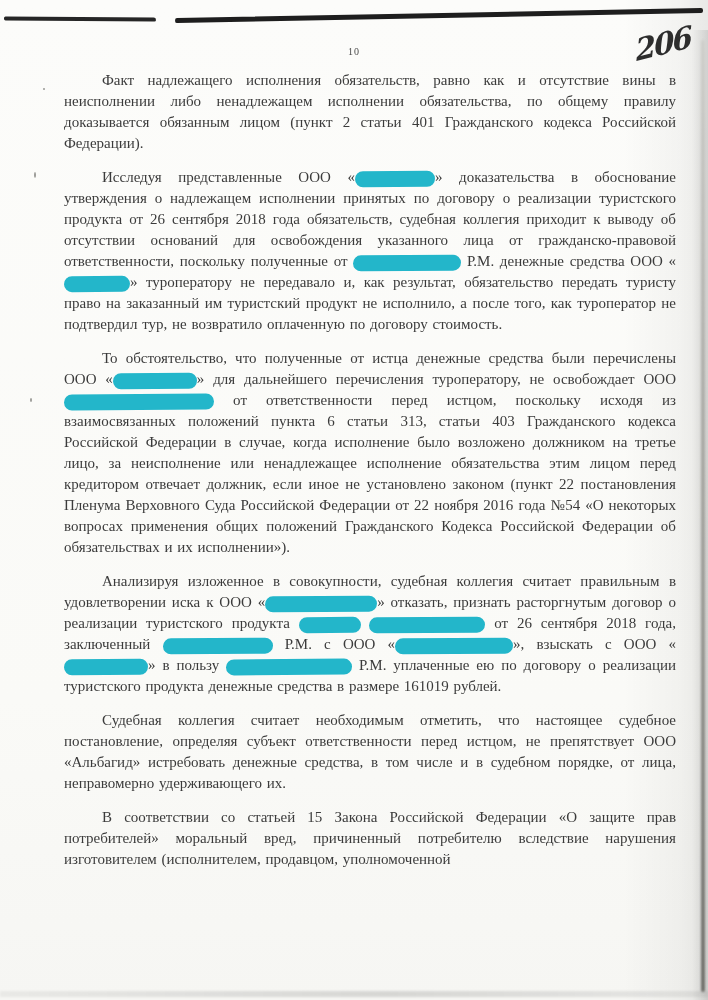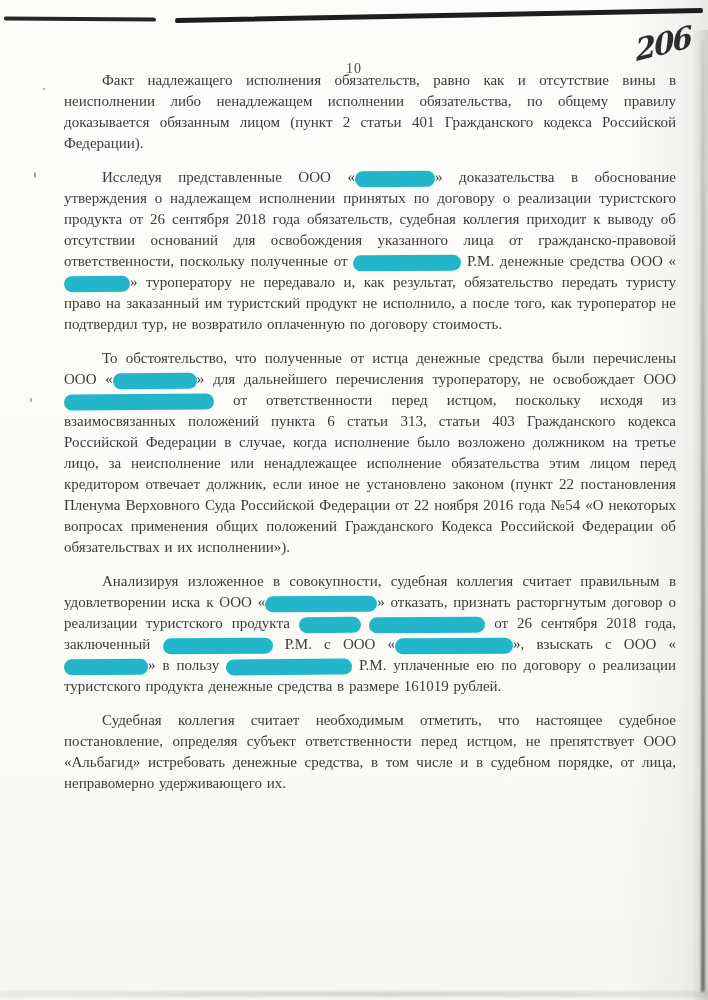--- a/index.html
+++ b/index.html
@@ -46,21 +46,21 @@
   .speck.s3 { left: 43px; top: 88px;  width: 2px; height: 2px; }
 
   .hand-mark {
     position: absolute; top: 26px; right: 16px;
     font-family: "DejaVu Serif", serif; font-style: italic; font-weight: bold;
     font-size: 30px; color: #2d2d2d; letter-spacing: -2px;
     transform: rotate(-14deg) skewX(-10deg);
   }
   .pagenum {
     position: absolute; top: 46px; left: 0; right: 0;
-    text-align: center; font-size: 14px; color: #4a4a4a; letter-spacing: 1px; margin-top: 15px;
+    text-align: center; font-size: 10px; color: #4a4a4a; letter-spacing: 1px;
   }
   .content { position: absolute; top: 70px; left: 64px; width: 612px; }
   .para {
     margin: 0 0 13px 0;
     text-indent: 38px;
     text-align: justify;
     font-size: 15px; line-height: 21px;
     color: #3b3b3b;
     word-spacing: 1px;
   }
@@ -88,15 +88,16 @@
 
   <div class="hand-mark">206</div>
   <div class="pagenum">10</div>
 
   <div class="content">
       <p class="para">Факт надлежащего исполнения обязательств, равно как и отсутствие вины в неисполнении либо ненадлежащем исполнении обязательства, по общему правилу доказывается обязанным лицом (пункт 2 статьи 401 Гражданского кодекса Российской Федерации).</p>
       <p class="para">Исследуя представленные ООО «<span class="redaction" style="width: 80px;"></span>» доказательства в обоснование утверждения о надлежащем исполнении принятых по договору о реализации туристского продукта от 26 сентября 2018 года обязательств, судебная коллегия приходит к выводу об отсутствии оснований для освобождения указанного лица от гражданско-правовой ответственности, поскольку полученные от <span class="redaction" style="width: 108px;"></span> Р.М. денежные средства ООО «<span class="redaction" style="width: 66px;"></span>» туроператору не передавало и, как результат, обязательство передать туристу право на заказанный им туристский продукт не исполнило, а после того, как туроператор не подтвердил тур, не возвратило оплаченную по договору стоимость.</p>
       <p class="para">То обстоятельство, что полученные от истца денежные средства были перечислены ООО «<span class="redaction" style="width: 84px;"></span>» для дальнейшего перечисления туроператору, не освобождает ООО <span class="redaction" style="width: 150px;"></span> от ответственности перед истцом, поскольку исходя из взаимосвязанных положений пункта 6 статьи 313, статьи 403 Гражданского кодекса Российской Федерации в случае, когда исполнение было возложено должником на третье лицо, за неисполнение или ненадлежащее исполнение обязательства этим лицом перед кредитором отвечает должник, если иное не установлено законом (пункт 22 постановления Пленума Верховного Суда Российской Федерации от 22 ноября 2016 года №54 «О некоторых вопросах применения общих положений Гражданского Кодекса Российской Федерации об обязательствах и их исполнении»).</p>
       <p class="para">Анализируя изложенное в совокупности, судебная коллегия считает правильным в удовлетворении иска к ООО «<span class="redaction" style="width: 112px;"></span>» отказать, признать расторгнутым договор о реализации туристского продукта <span class="redaction" style="width: 62px;"></span> <span class="redaction" style="width: 116px;"></span> от 26 сентября 2018 года, заключенный <span class="redaction" style="width: 110px;"></span> Р.М. с ООО «<span class="redaction" style="width: 118px;"></span>», взыскать с ООО «<span class="redaction" style="width: 84px;"></span>» в пользу <span class="redaction" style="width: 126px;"></span> Р.М. уплаченные ею по договору о реализации туристского продукта денежные средства в размере 161019 рублей.</p>
       <p class="para">Судебная коллегия считает необходимым отметить, что настоящее судебное постановление, определяя субъект ответственности перед истцом, не препятствует ООО «Альбагид» истребовать денежные средства, в том числе и в судебном порядке, от лица, неправомерно удерживающего их.</p>
+      <p class="para">В соответствии со статьей 15 Закона Российской Федерации «О защите прав потребителей» моральный вред, причиненный потребителю вследствие нарушения изготовителем (исполнителем, продавцом, уполномоченной</p>
     </div>
 
 </div>
 
 </body></html>

